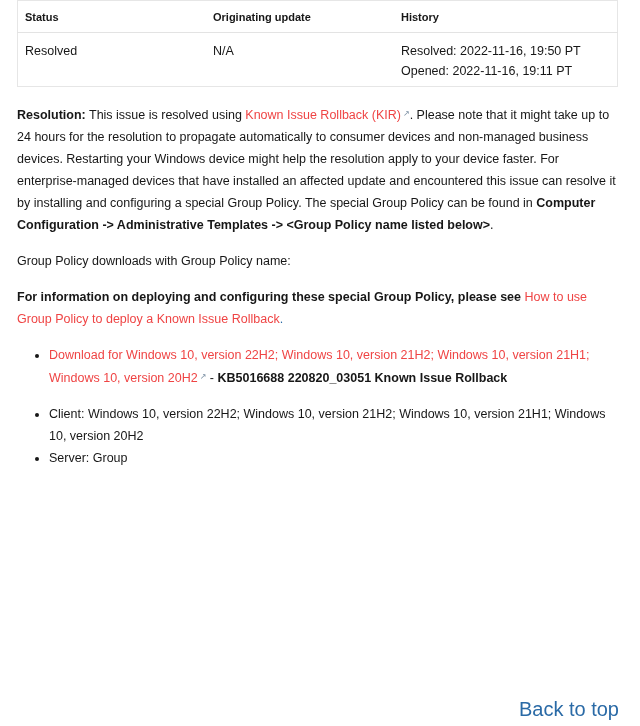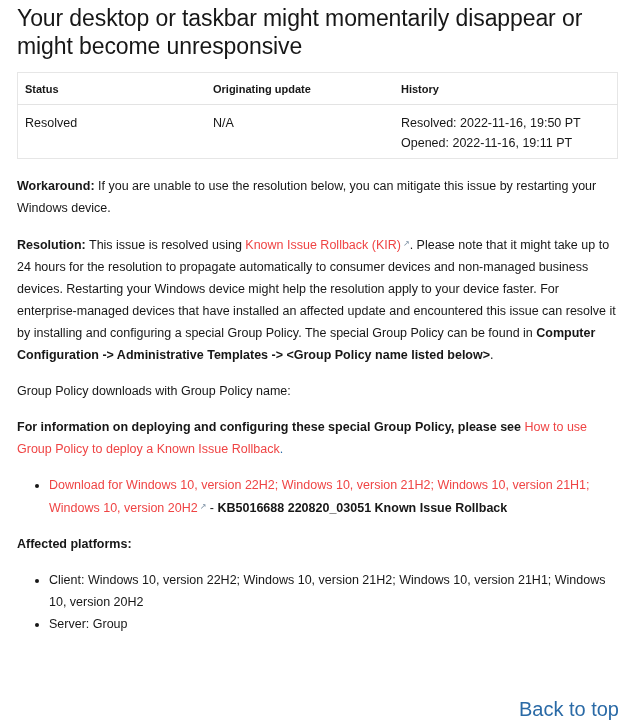--- a/index.html
+++ b/index.html
@@ -49,21 +49,20 @@
     li { margin: 0; }
     .back-to-top {
       position: absolute; right: 21px; top: 698px;
       font-size: 20px; color: #2a6aa6; text-decoration: none;
     }
   </style>
 </head>
 <body>
 
 <div class="page">
-  <h1>Your desktop or taskbar might momentarily disappear or might become unresponsive</h1>
 
   <table class="status-table">
     <thead>
       <tr>
         <th class="col1">Status</th>
         <th class="col2">Originating update</th>
         <th>History</th>
       </tr>
     </thead>
     <tbody>
@@ -72,33 +71,31 @@
         <td>N/A</td>
         <td>
           <div>Resolved: 2022-11-16, 19:50 PT</div>
           <div>Opened: 2022-11-16, 19:11 PT</div>
         </td>
       </tr>
     </tbody>
   </table>
 
 
-  <p><b>Workaround:</b><span> If you are unable to use the resolution below, you can mitigate this issue by restarting your Windows device.</span></p>
 
   <p><b>Resolution:</b><span> This issue is resolved using </span><a class="link">Known Issue Rollback (KIR)</a><span class="ext-icon">↗</span><span>. Please note that it might take up to 24 hours for the resolution to propagate automatically to consumer devices and non-managed business devices. Restarting your Windows device might help the resolution apply to your device faster. For enterprise-managed devices that have installed an affected update and encountered this issue can resolve it by installing and configuring a special Group Policy. The special Group Policy can be found in </span><b>Computer Configuration -&gt; Administrative Templates -&gt; &lt;Group Policy name listed below&gt;</b><span>.</span></p>
 
   <p>Group Policy downloads with Group Policy name:</p>
 
   <p><b>For information on deploying and configuring these special Group Policy, please see </b><a class="link">How to use Group Policy to deploy a Known Issue Rollback</a><span class="link" style="color:#2a6aa6">.</span></p>
 
   <ul>
     <li><a class="link">Download for Windows 10, version 22H2; Windows 10, version 21H2; Windows 10, version 21H1; Windows 10, version 20H2</a><span class="ext-icon">↗</span><span> - </span><b>KB5016688 220820_03051 Known Issue Rollback</b></li>
   </ul>
 
-  <p><b>Affected platforms:</b></p>
 
   <ul>
     <li>Client: Windows 10, version 22H2; Windows 10, version 21H2; Windows 10, version 21H1; Windows 10, version 20H2</li>
     <li>Server: Group</li>
   </ul>
 </div>
 
 <a class="back-to-top">Back to top</a>
 
 </body></html>

